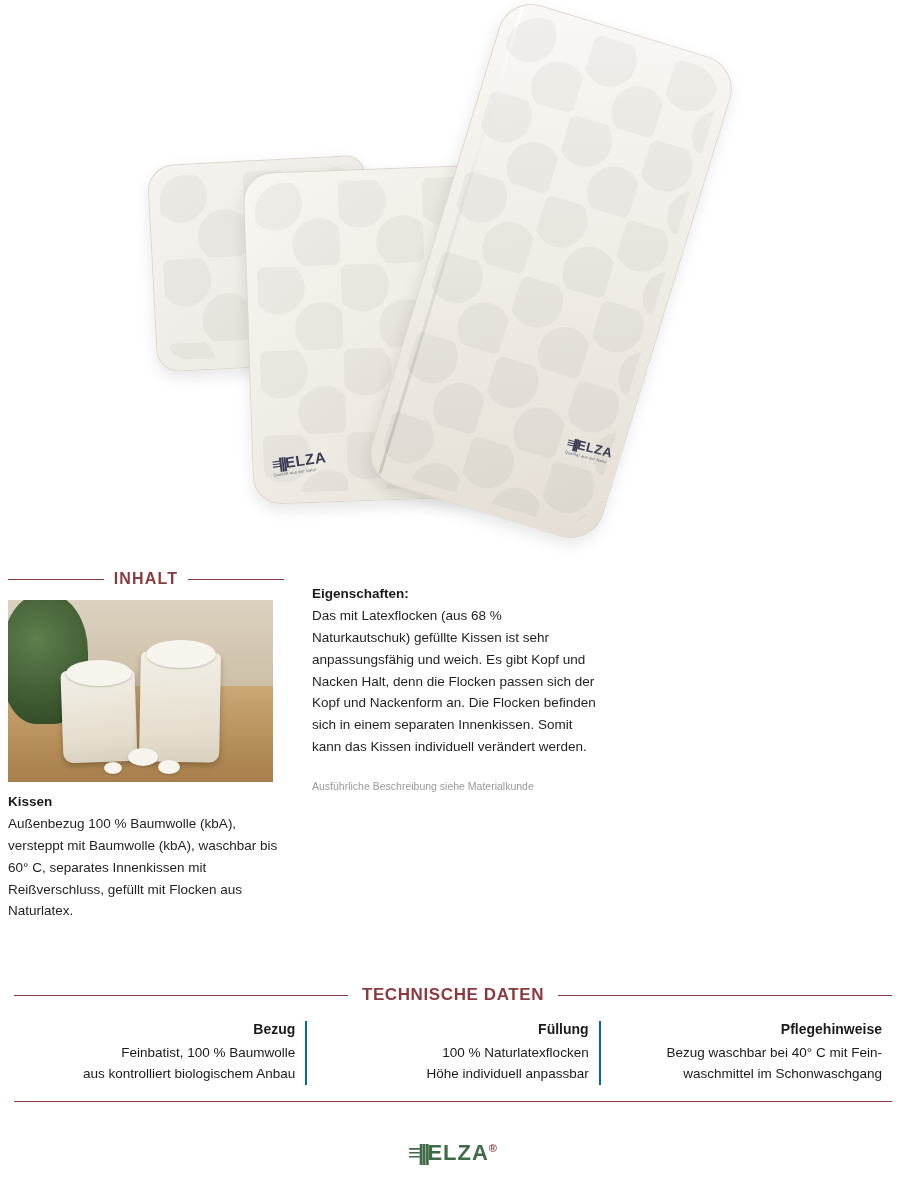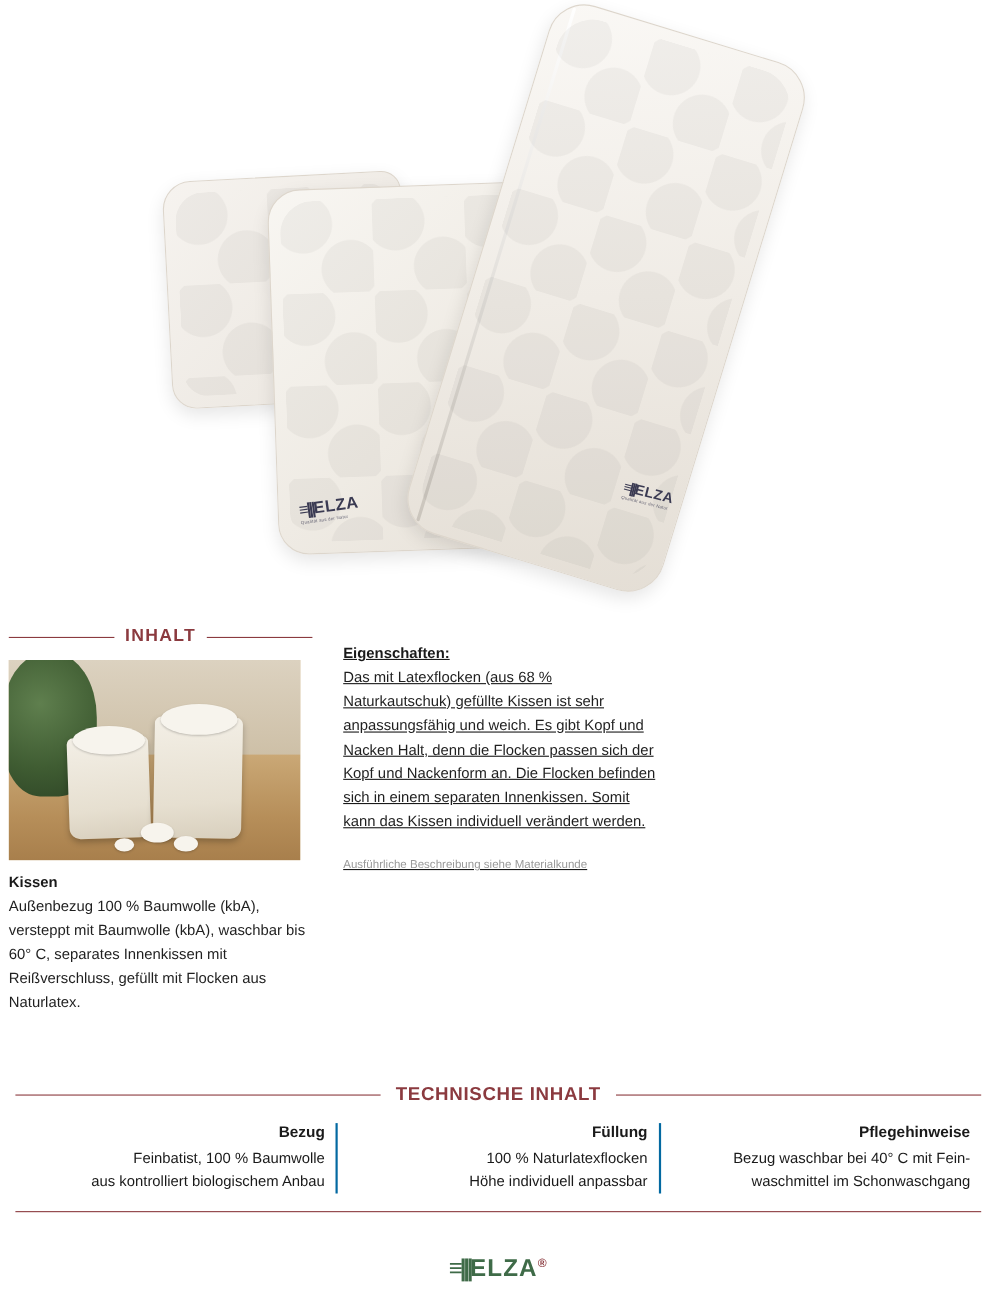--- a/index.html
+++ b/index.html
@@ -191,21 +191,20 @@
     font-size: 13.5px;
     line-height: 1.62;
     color: #1f1f1f;
   }
 
   .right-col {
     position: absolute;
     left: 312px;
     top: 26px;
     width: 290px;
-    text-decoration: underline;
   }
   .eigen-title {
     font-size: 13.5px;
     font-weight: bold;
     margin-bottom: 2px;
   }
   .note {
     margin-top: 22px;
     font-size: 10.5px;
     color: #9a9a9a;
@@ -338,21 +337,21 @@
     <div class="eigen-title">Eigenschaften:</div>
     <div class="body-text">Das mit Latexflocken (aus 68 % Naturkautschuk) gefüllte Kissen ist sehr anpassungsfähig und weich. Es gibt Kopf und Nacken Halt, denn die Flocken passen sich der Kopf und Nackenform an. Die Flocken befinden sich in einem separaten Innenkissen. Somit kann das Kissen individuell verändert werden.</div>
     <div class="note">Ausführliche Beschreibung siehe Materialkunde</div>
   </div>
 
 </div>
 
 <div class="tech">
   <div class="tech-head">
     <div class="rule"></div>
-    <div class="tech-title">TECHNISCHE INHALT</div>
+    <div class="tech-title">TECHNISCHE DATEN</div>
     <div class="rule"></div>
   </div>
 
   <div class="tech-cols">
     <div class="tech-col">
       <h4>Bezug</h4>
       <p>Feinbatist, 100 % Baumwolle</p>
       <p>aus kontrolliert biologischem Anbau</p>
     </div>
     <div class="tech-col">

